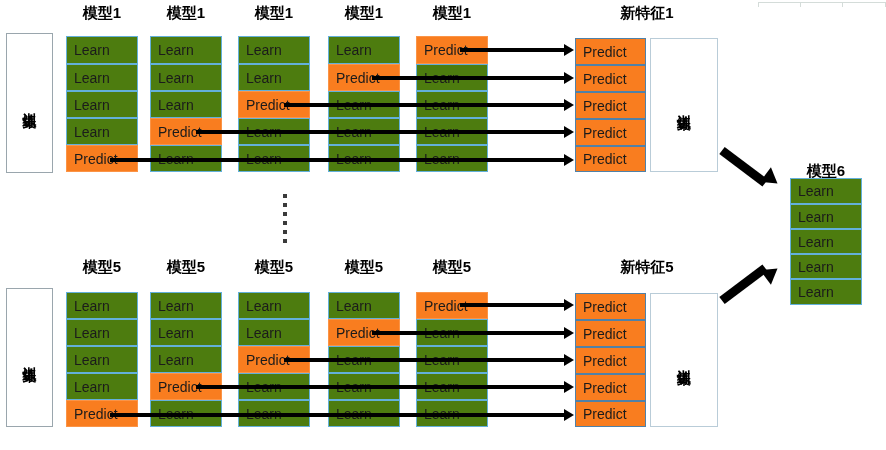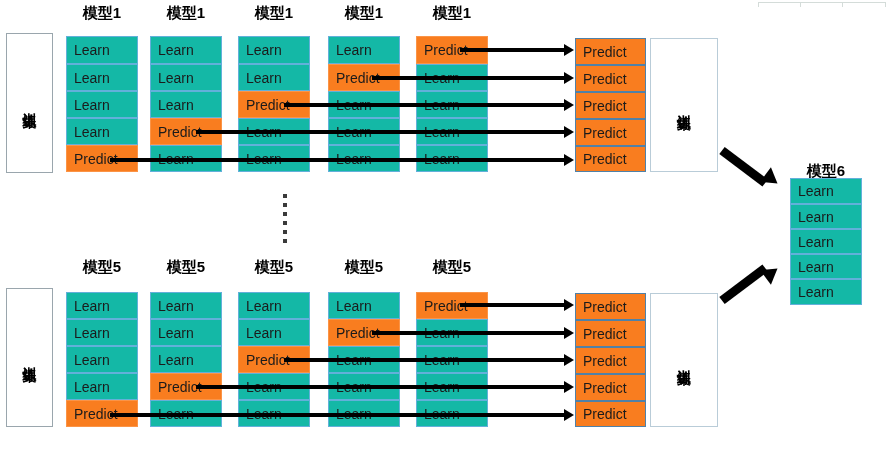--- a/index.html
+++ b/index.html
@@ -53,21 +53,21 @@
     box-sizing:border-box;
     display:flex;
     align-items:center;
     padding-left:7px;
     font-size:14px;
     color:#1b1b1b;
     border:1px solid rgba(255,255,255,0.55);
     overflow:hidden;
     white-space:nowrap;
   }
-  .cell.learn{background:#14b8a6;border-color:#63b0da;}
+  .cell.learn{background:#4d7c0f;border-color:#63b0da;}
   .cell.predict{background:#f97d1f;border-color:#fb9447;}
   .cell.predict-feat{background:#f97d1f;border:1px solid #4f81a8;}
 
   
   .harrow{position:absolute;height:4px;background:#000000;}
   .harrow::after{
     content:"";
     position:absolute;
     right:-9px;top:50%;
     transform:translateY(-50%);
@@ -121,20 +121,21 @@
       <i style="left:42px;"></i>
       <i style="left:84px;"></i>
       <i style="left:127px;"></i>
   </div>
 
   <div class="col-header" style="left:66px;top:4px;width:72px;">模型1</div>
   <div class="col-header" style="left:150px;top:4px;width:72px;">模型1</div>
   <div class="col-header" style="left:238px;top:4px;width:72px;">模型1</div>
   <div class="col-header" style="left:328px;top:4px;width:72px;">模型1</div>
   <div class="col-header" style="left:416px;top:4px;width:72px;">模型1</div>
+  <div class="col-header" style="left:575px;top:4px;width:144px;">新特征1</div>
 
   <div class="trainset-box" style="left:6px;top:33px;width:47px;height:140px;">
     <span class="vtext">训练集</span>
   </div>
 
   <div class="fold-col" style="left:66px;top:36px;width:72px;height:136px;">
     <div class="cell learn" style="top:0px;height:28px;">Learn</div>
     <div class="cell learn" style="top:28px;height:27px;">Learn</div>
     <div class="cell learn" style="top:55px;height:27px;">Learn</div>
     <div class="cell learn" style="top:82px;height:27px;">Learn</div>
@@ -198,20 +199,21 @@
       <span></span>
       <span></span>
       <span></span>
   </div>
 
   <div class="col-header" style="left:66px;top:258px;width:72px;">模型5</div>
   <div class="col-header" style="left:150px;top:258px;width:72px;">模型5</div>
   <div class="col-header" style="left:238px;top:258px;width:72px;">模型5</div>
   <div class="col-header" style="left:328px;top:258px;width:72px;">模型5</div>
   <div class="col-header" style="left:416px;top:258px;width:72px;">模型5</div>
+  <div class="col-header" style="left:575px;top:258px;width:144px;">新特征5</div>
 
   <div class="trainset-box" style="left:6px;top:288px;width:47px;height:139px;">
     <span class="vtext">训练集</span>
   </div>
 
   <div class="fold-col" style="left:66px;top:292px;width:72px;height:135px;">
     <div class="cell learn" style="top:0px;height:27px;">Learn</div>
     <div class="cell learn" style="top:27px;height:27px;">Learn</div>
     <div class="cell learn" style="top:54px;height:27px;">Learn</div>
     <div class="cell learn" style="top:81px;height:27px;">Learn</div>

